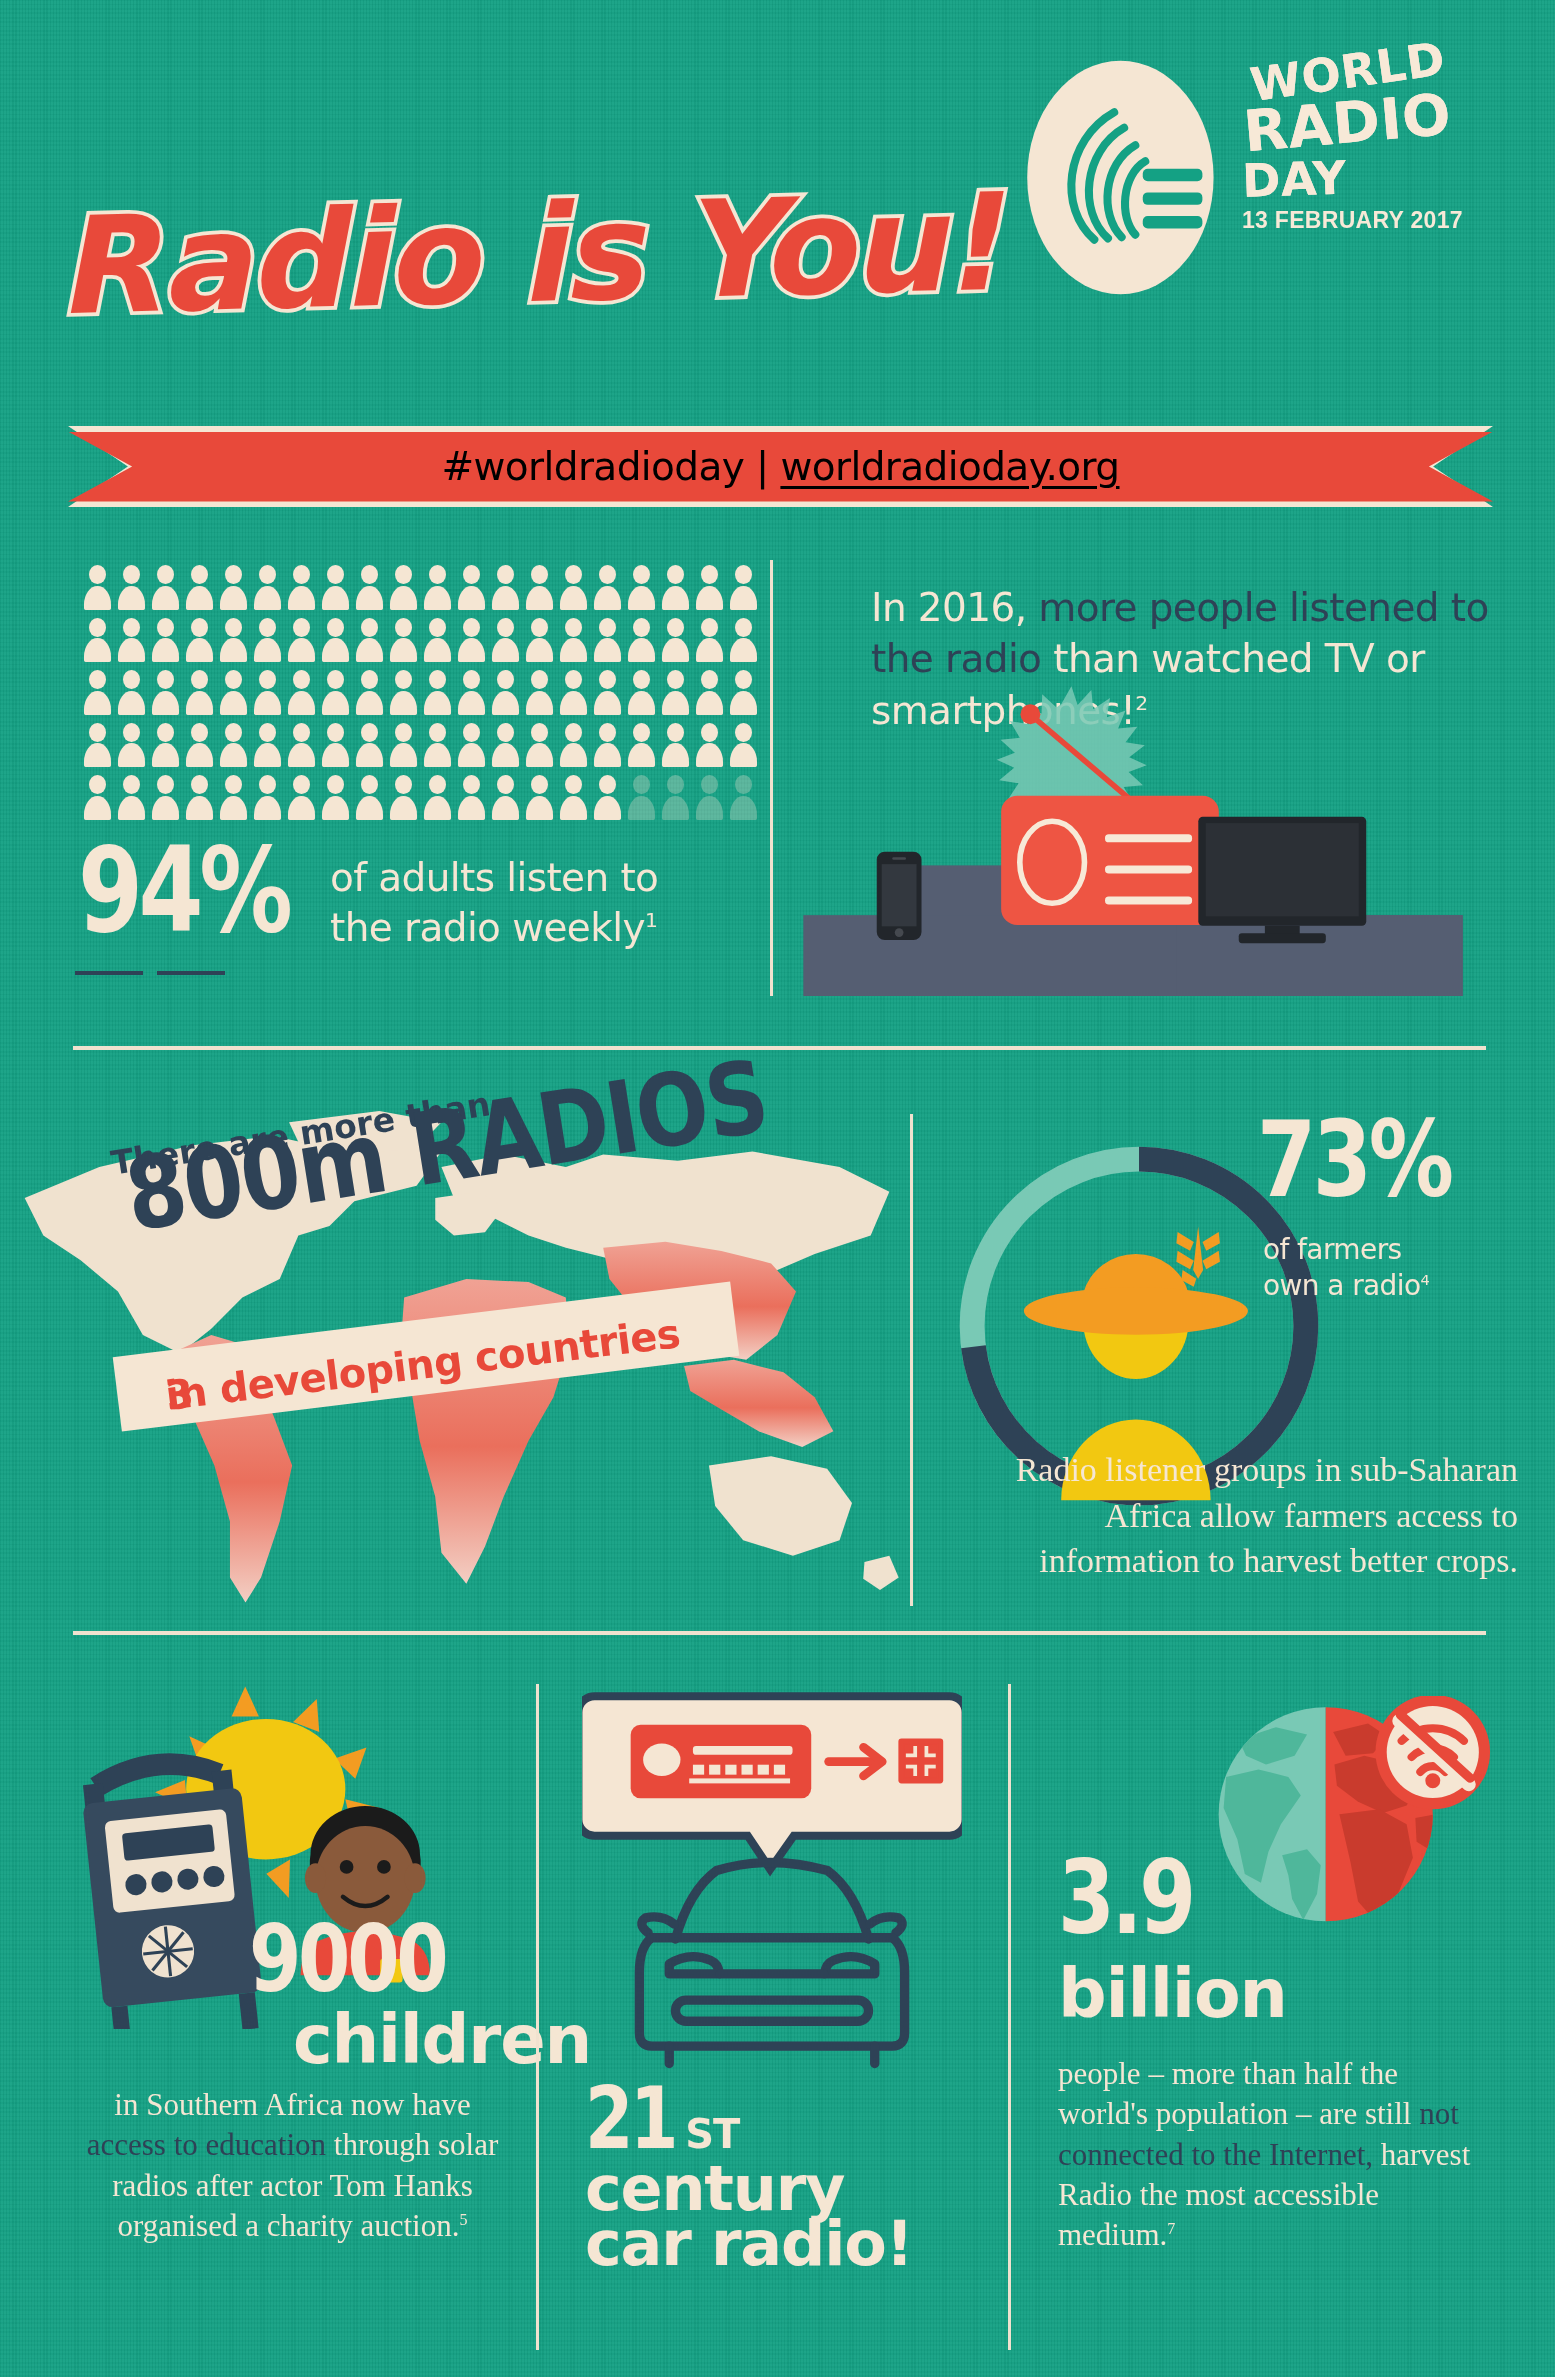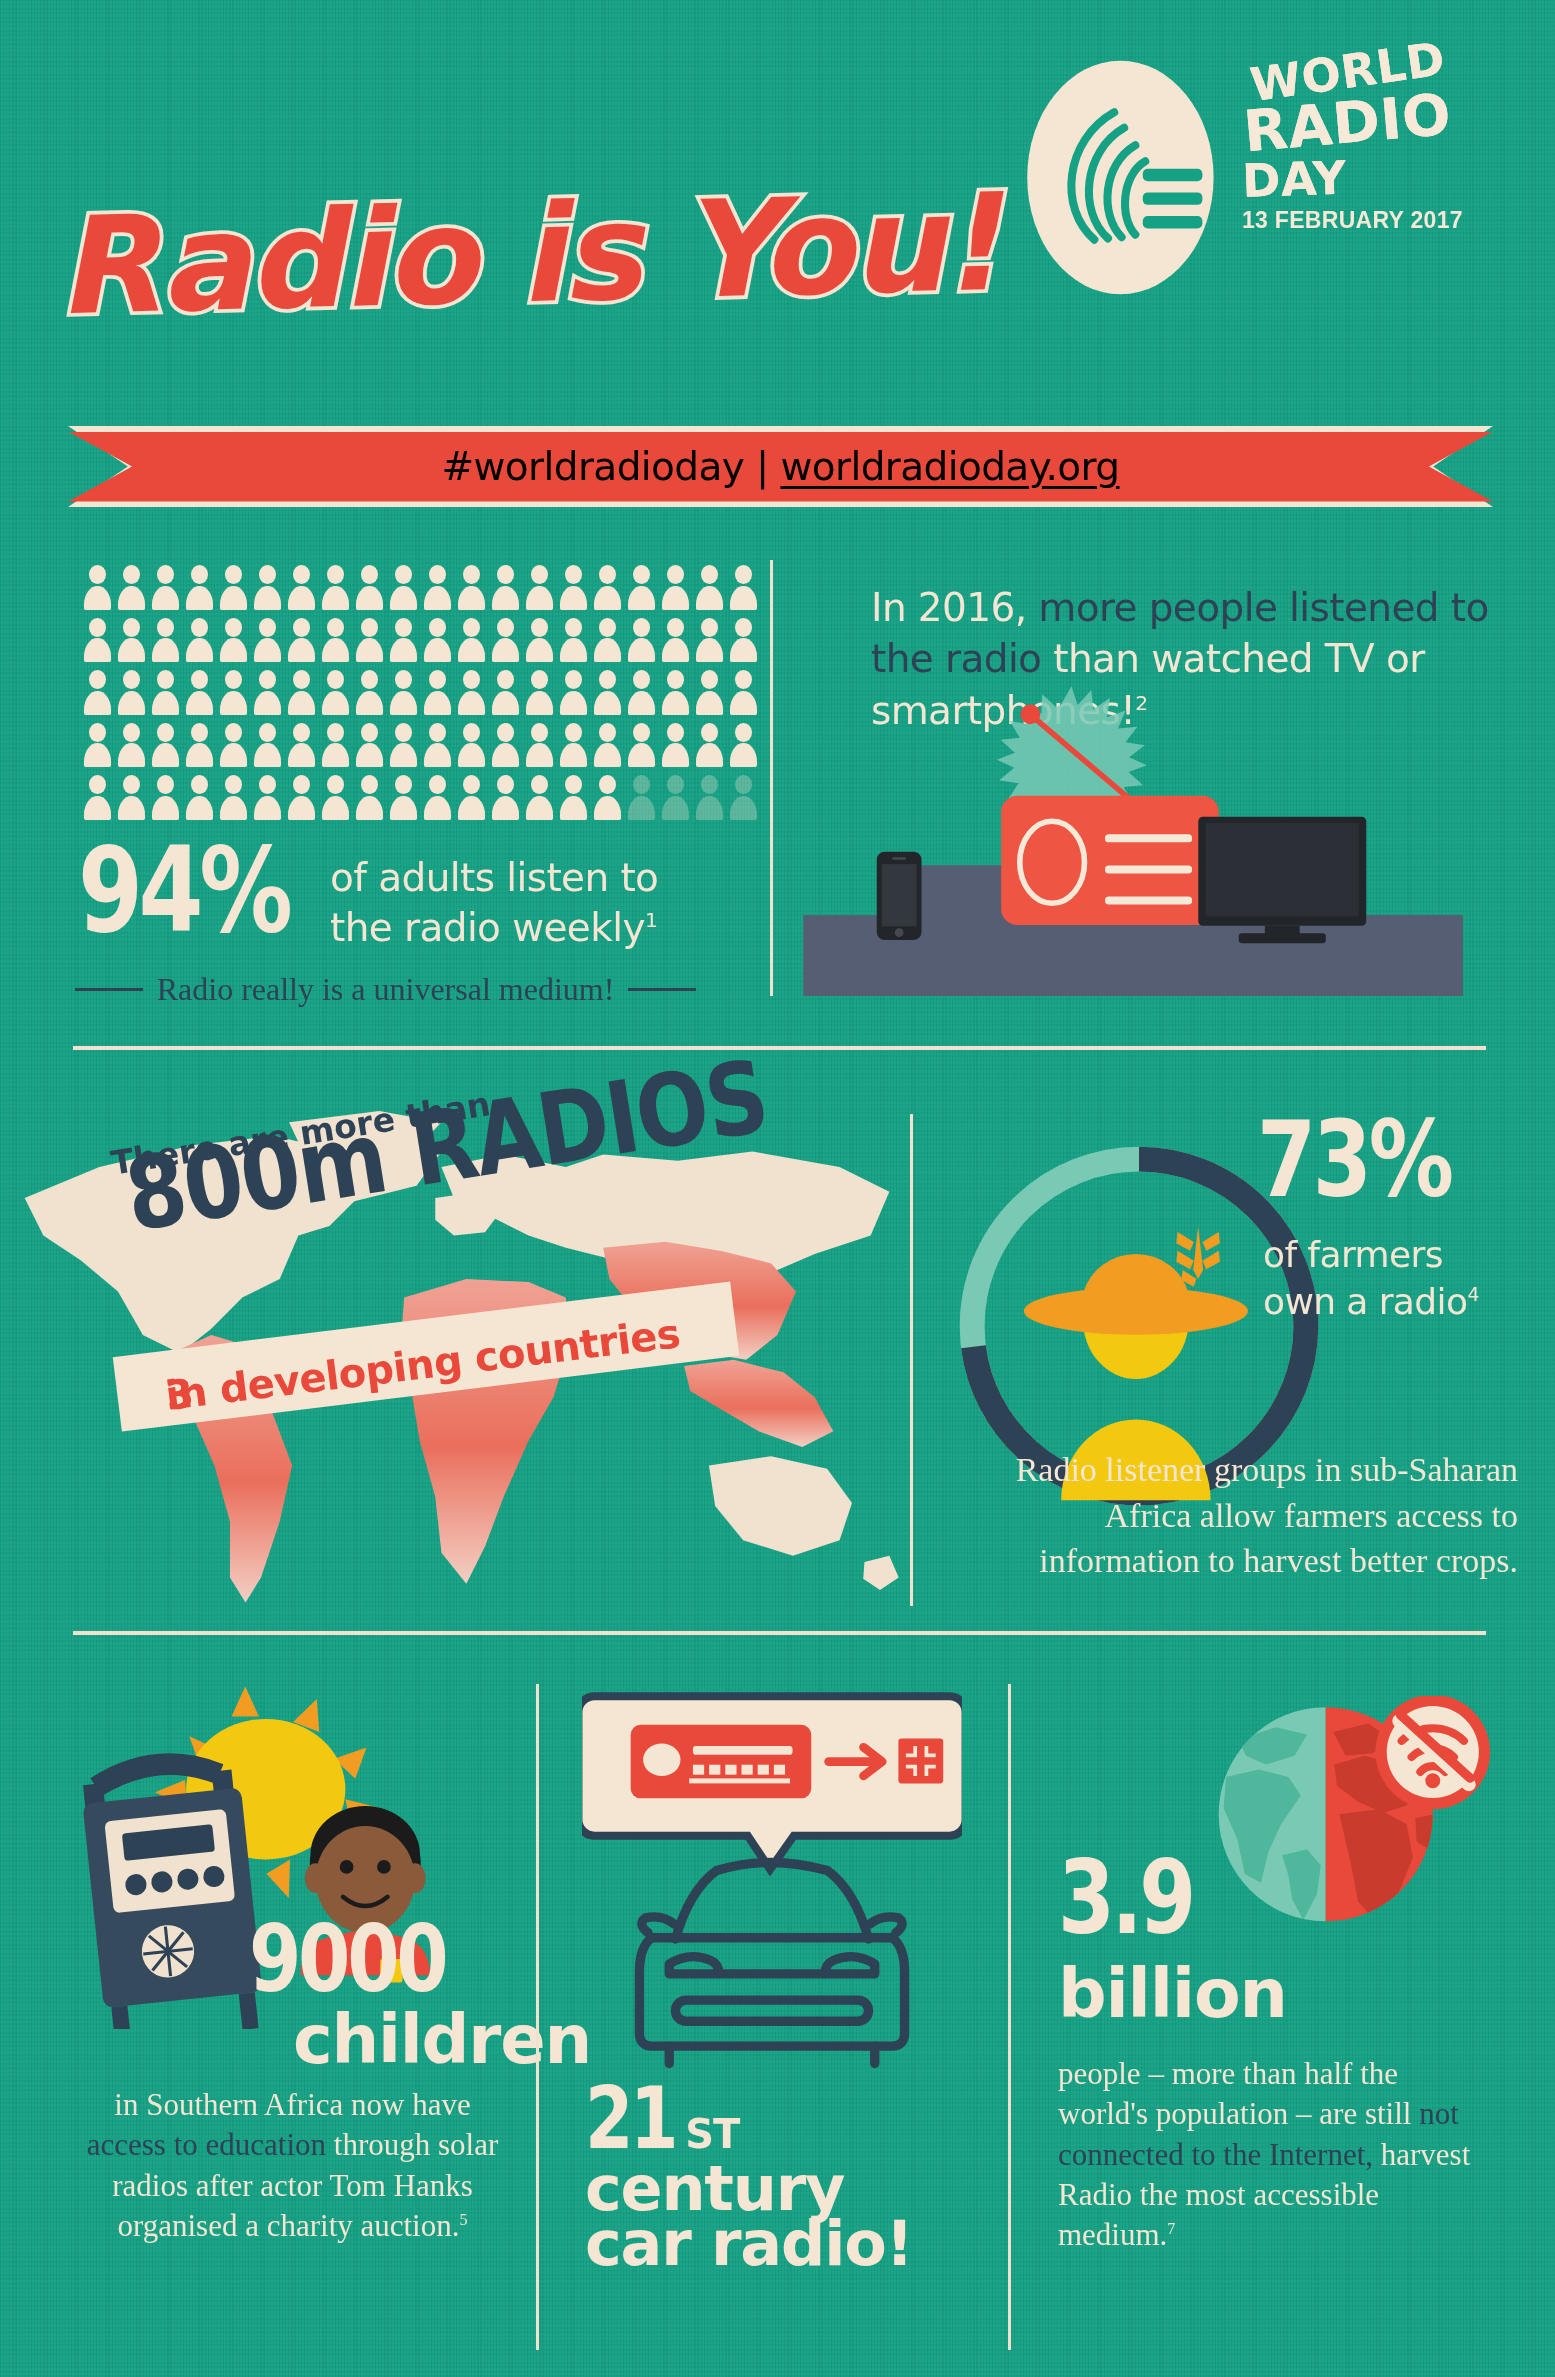--- a/index.html
+++ b/index.html
@@ -142,21 +142,21 @@
 
   .donut-wrap{ left:946px; top:1133px; width:386px; height:386px; }
   .f73{
     left:1257px; top:1111px;
     font-family:"DejaVu Sans Condensed","DejaVu Sans", sans-serif;
     font-weight:bold; font-size:105px; color:#f5e6d3; line-height:.95;
     letter-spacing:-3.7px; transform:scaleX(.9); transform-origin:left;
   }
   .f73sub{
     left:1263px; top:1232px; width:268px; text-align:left;
-    font-family:"DejaVu Sans", sans-serif; font-size:36px; color:#f5e6d3;
+    font-family:"DejaVu Sans", sans-serif; font-size:28px; color:#f5e6d3;
     line-height:1.3; letter-spacing:-0.6px;
   }
   .farmerpara{
     left:958px; top:1447px; width:560px; text-align:right;
     font-family:"Liberation Serif", serif; font-size:34px; color:#f5e6d3;
     line-height:1.34;
   }
 
   .stat-num{
     font-family:"DejaVu Sans Condensed","DejaVu Sans", sans-serif;
@@ -623,21 +623,20 @@
   <div class="abs big94">
     <div class="num">94%</div>
   </div>
   <div class="abs lbl94">
     <div>of adults listen to</div>
     <div><span>the radio weekly</span><span class="sup">1</span></div>
   </div>
 
   <div class="abs universal">
     <div class="rule"></div>
-    <div class="txt">Radio really is a universal medium!</div>
     <div class="rule"></div>
   </div>
 
   <div class="abs v-cream" style="left:770px; top:560px; height:436px;"></div>
 
   <div class="abs s2016">
     <span class="cream">In 2016, </span><span class="navy">more people listened to the radio </span><span class="cream">than watched TV or smartphones!</span><span class="cream sup">2</span>
   </div>
 
   <svg class="abs podium-wrap" viewBox="0 0 1060 500">

